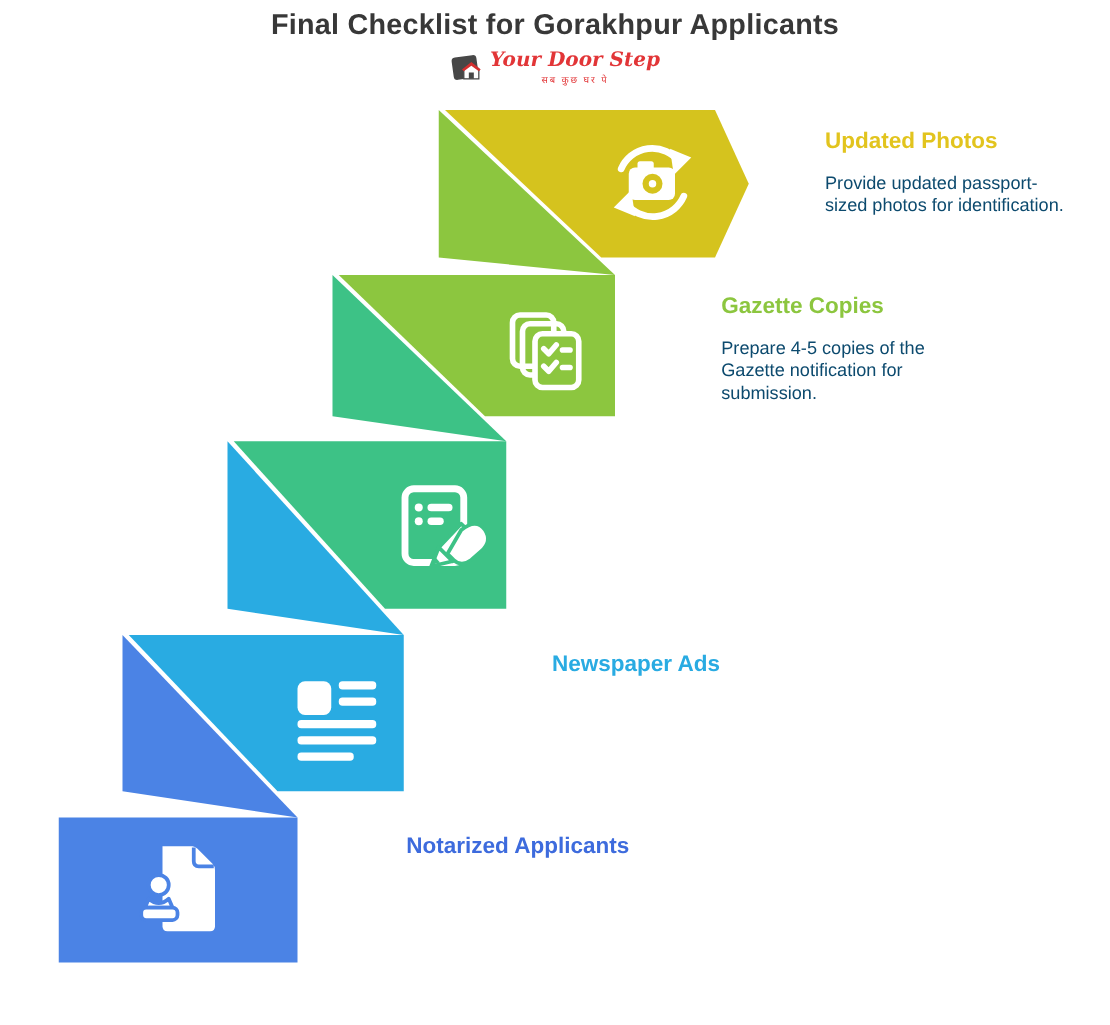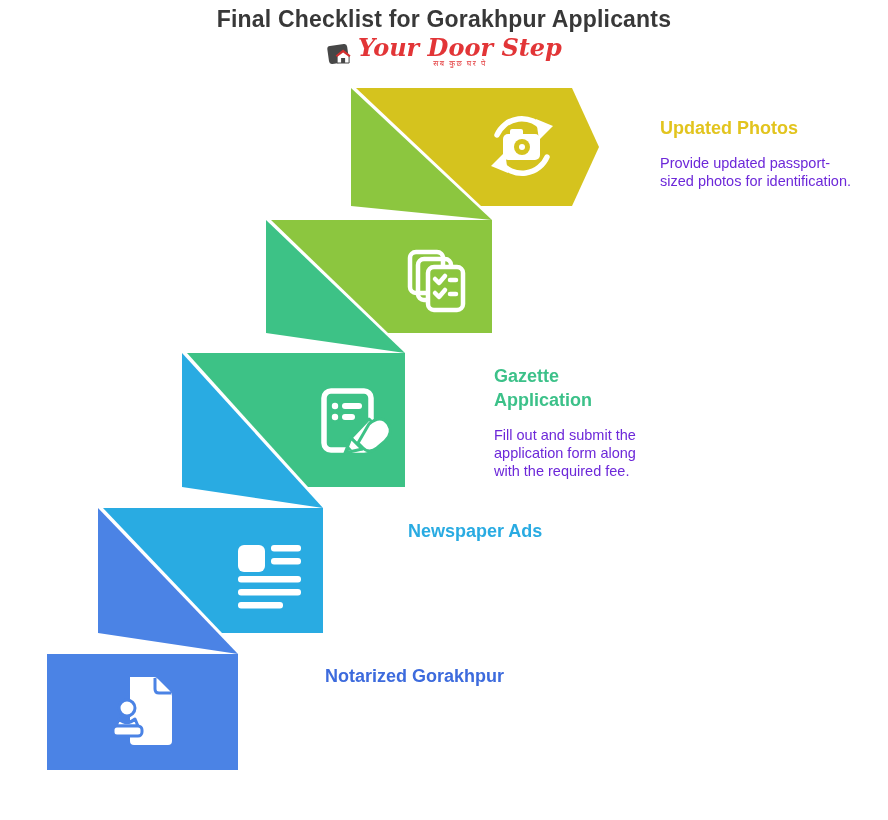--- a/index.html
+++ b/index.html
@@ -11,27 +11,27 @@
     position:absolute;left:0;right:0;top:6px;margin:0;text-align:center;
     font-size:23px;font-weight:700;color:#383838;letter-spacing:.2px;
   }
   .logo{
     position:absolute;left:50%;top:37px;transform:translateX(-50%);
     display:flex;align-items:center;gap:5px;
   }
   .logo-txt{display:flex;flex-direction:column;align-items:center;}
   .brand{
     font-family:"DejaVu Serif", serif;font-style:italic;font-weight:700;
-    color:#e23537;font-size:24px;line-height:22px;white-space:nowrap;
+    color:#e23537;font-size:16px;line-height:22px;white-space:nowrap;
   }
   .tagline{font-size:7.5px;color:#e23537;letter-spacing:1.5px;margin-top:-1px;text-align:right;}
   .stairs{position:absolute;left:0;top:0;}
   .block{position:absolute;}
   .block h2{margin:0 0 14px 0;font-size:18px;line-height:24px;font-weight:700;}
-  .block p{margin:0;font-size:14.5px;line-height:18px;color:#6d28d9;}
+  .block p{margin:0;font-size:14.5px;line-height:18px;color:#0c4a6e;}
 </style>
 </head>
 <body>
 
 <div class="stage">
 
   <h1 class="page-title">Final Checklist for Gorakhpur Applicants</h1>
 
   <div class="logo">
     <svg width="27" height="27" viewBox="0 0 27 27">
@@ -115,32 +115,32 @@
         <path d="M 11,-33 V -22 Q 11,-18 15,-18 H 27" fill="none" stroke-width="3" stroke="#4b83e5"></path>
         <g stroke-width="3" fill="#fff" stroke-linejoin="round" stroke="#4b83e5">
           <circle cx="-17" cy="-3" r="8"></circle>
           <path d="M -25,8 q 8,7 16,0 l 3,7 h -22 Z"></path>
           <rect x="-31" y="15" width="29" height="10" rx="4"></rect>
         </g>
       </g>
     </g>
   </svg>
 
-  <div class="block" style="left:660px;top:116px;width:196px">
+  <div class="block" style="left:660px;top:100px;width:196px">
     <h2 style="color: rgb(226, 196, 30);">Updated Photos</h2>
     <p>Provide updated passport-sized photos for identification.</p>
   </div>
 
-
-  <div class="block" style="left:494px;top:364px;width:165px">
-    <h2 style="color: rgb(60, 193, 137);">Gazette Application</h2>
-    <p>Fill out and submit the application form along with the required fee.</p>
+  <div class="block" style="left:577px;top:232px;width:192px">
+    <h2 style="color: rgb(140, 198, 63);">Gazette Copies</h2>
+    <p>Prepare 4-5 copies of the Gazette notification for submission.</p>
   </div>
 
+
   <div class="block" style="left:408px;top:519px;width:168px">
-    <h2 style="color: rgb(41, 171, 226);">Newspaper Ads</h2>
+    <h2 style="color: rgb(41, 171, 226); text-align: right;">Newspaper Ads</h2>
   </div>
 
   <div class="block" style="left:325px;top:664px;width:185px">
-    <h2 style="color: rgb(61, 107, 221);">Notarized Gorakhpur</h2>
+    <h2 style="color: rgb(61, 107, 221);">Notarized Applicants</h2>
   </div>
 
 </div>
 
 </body></html>

